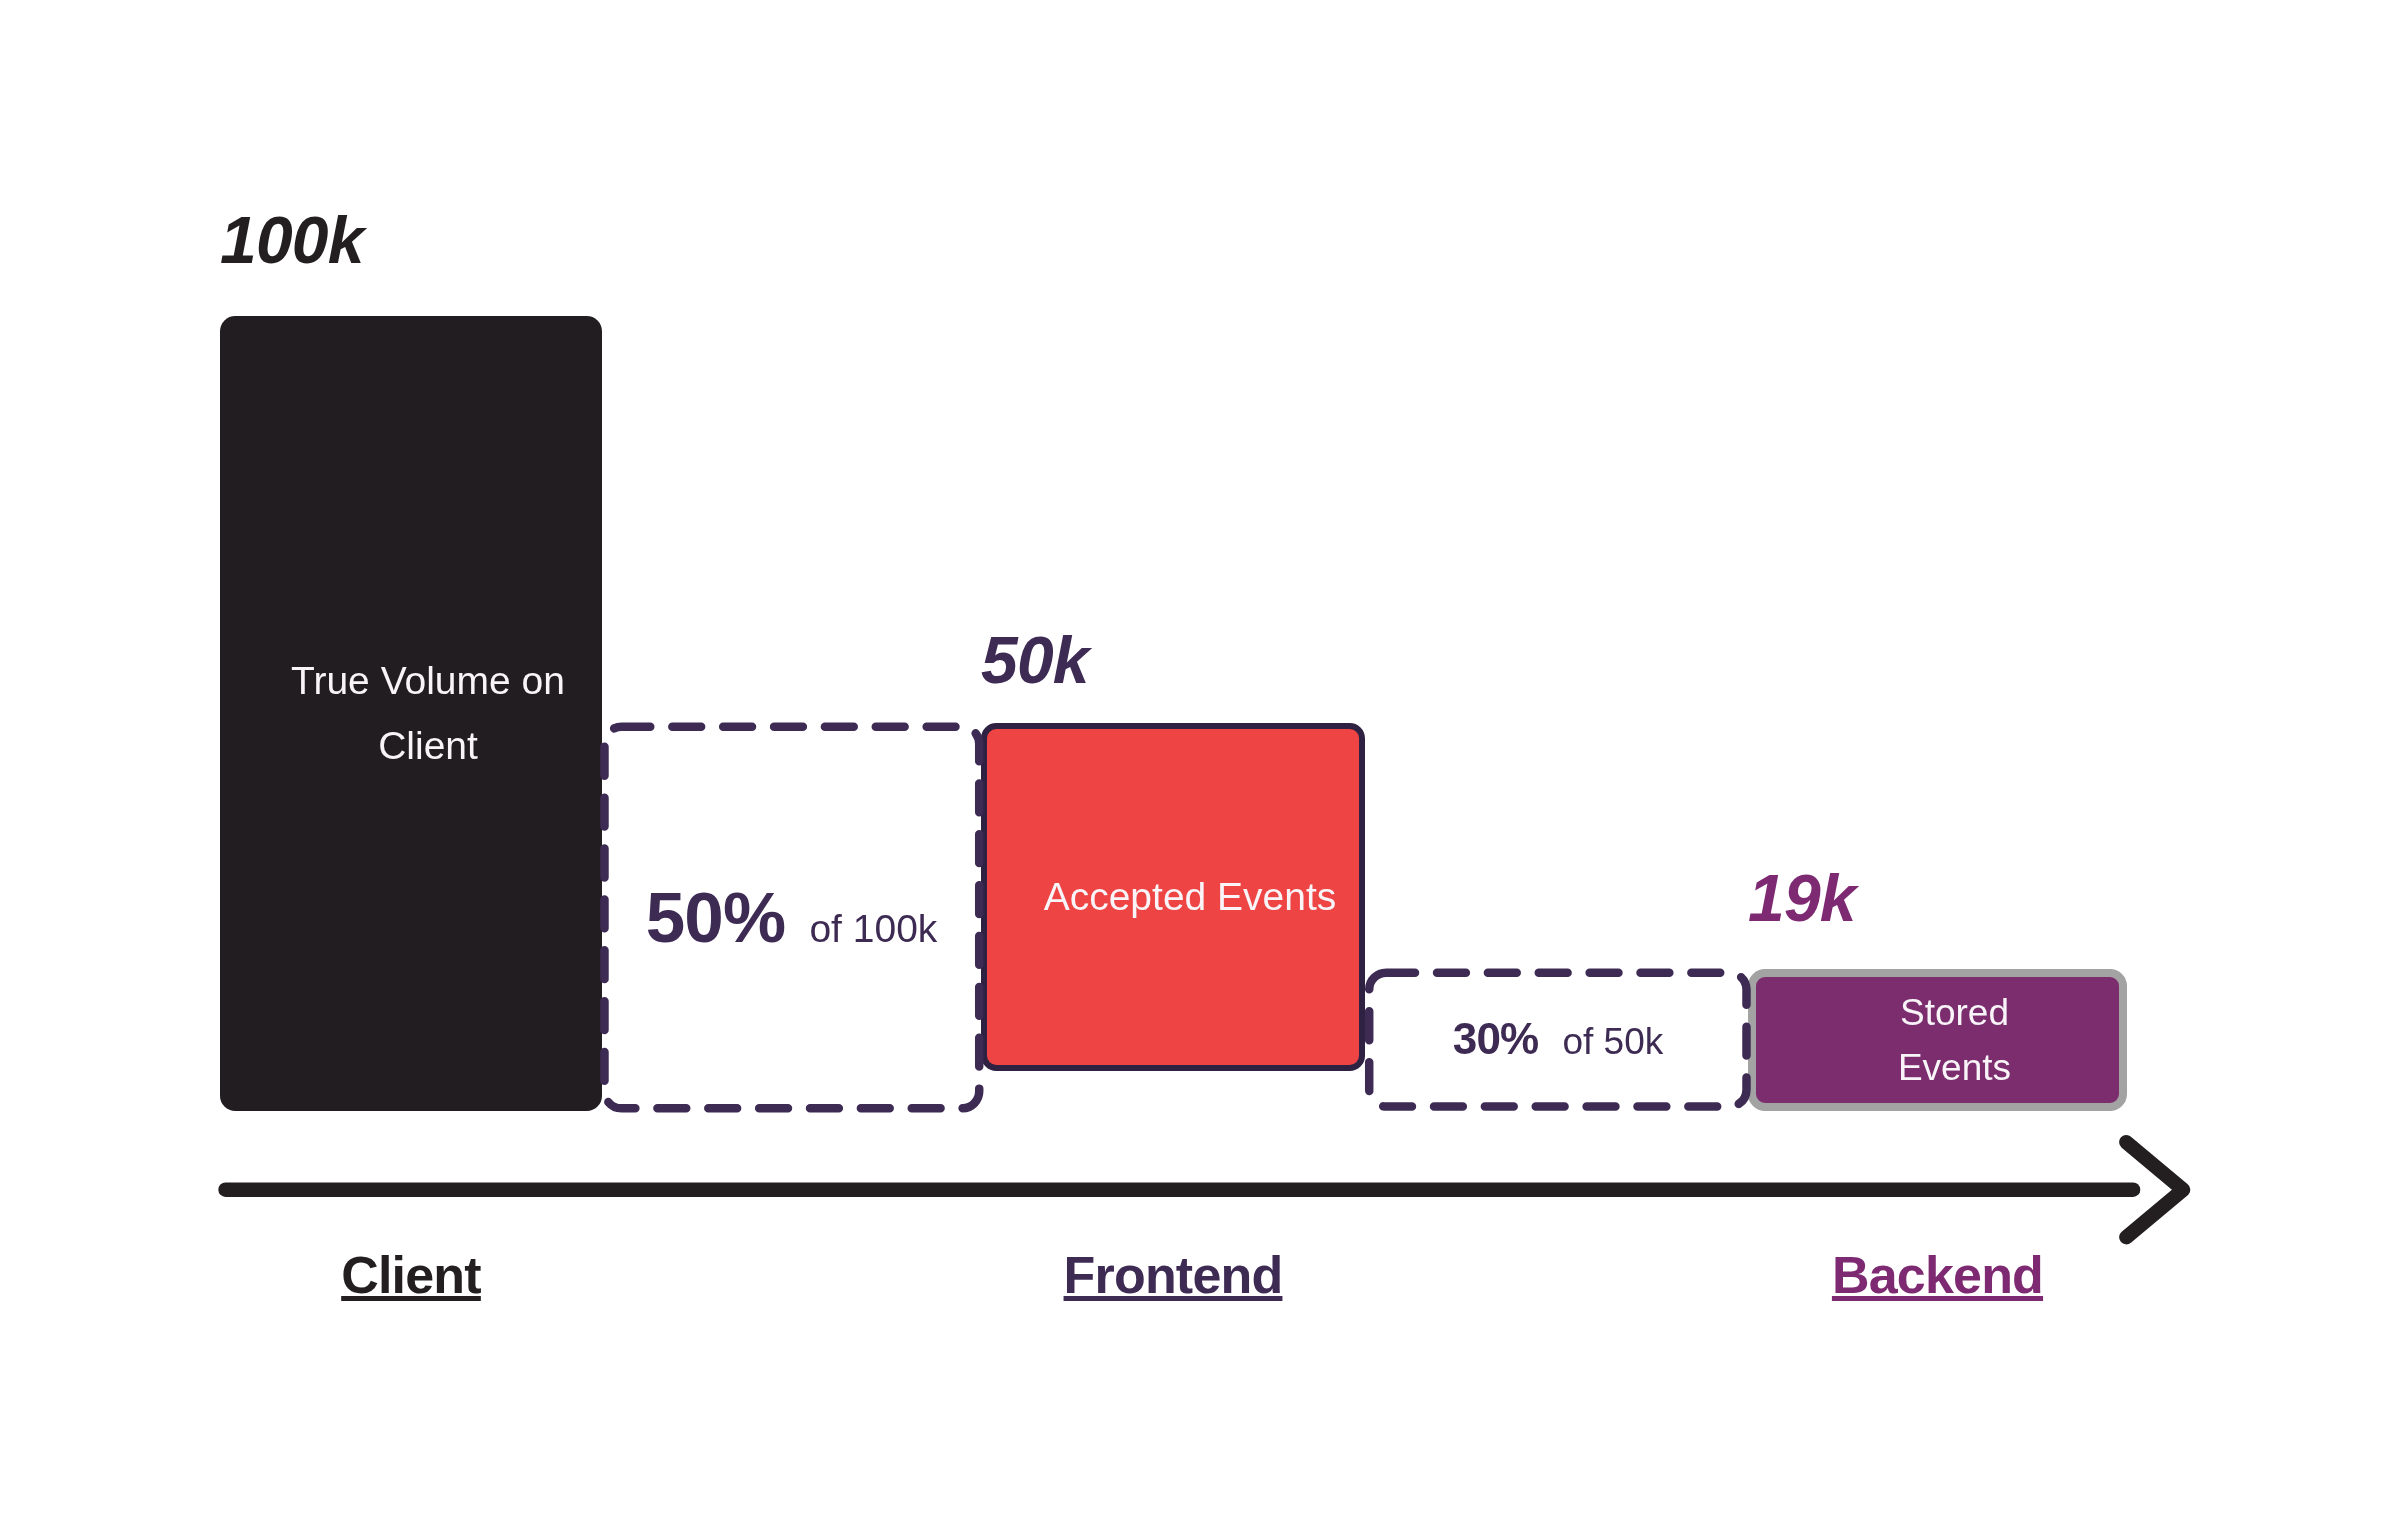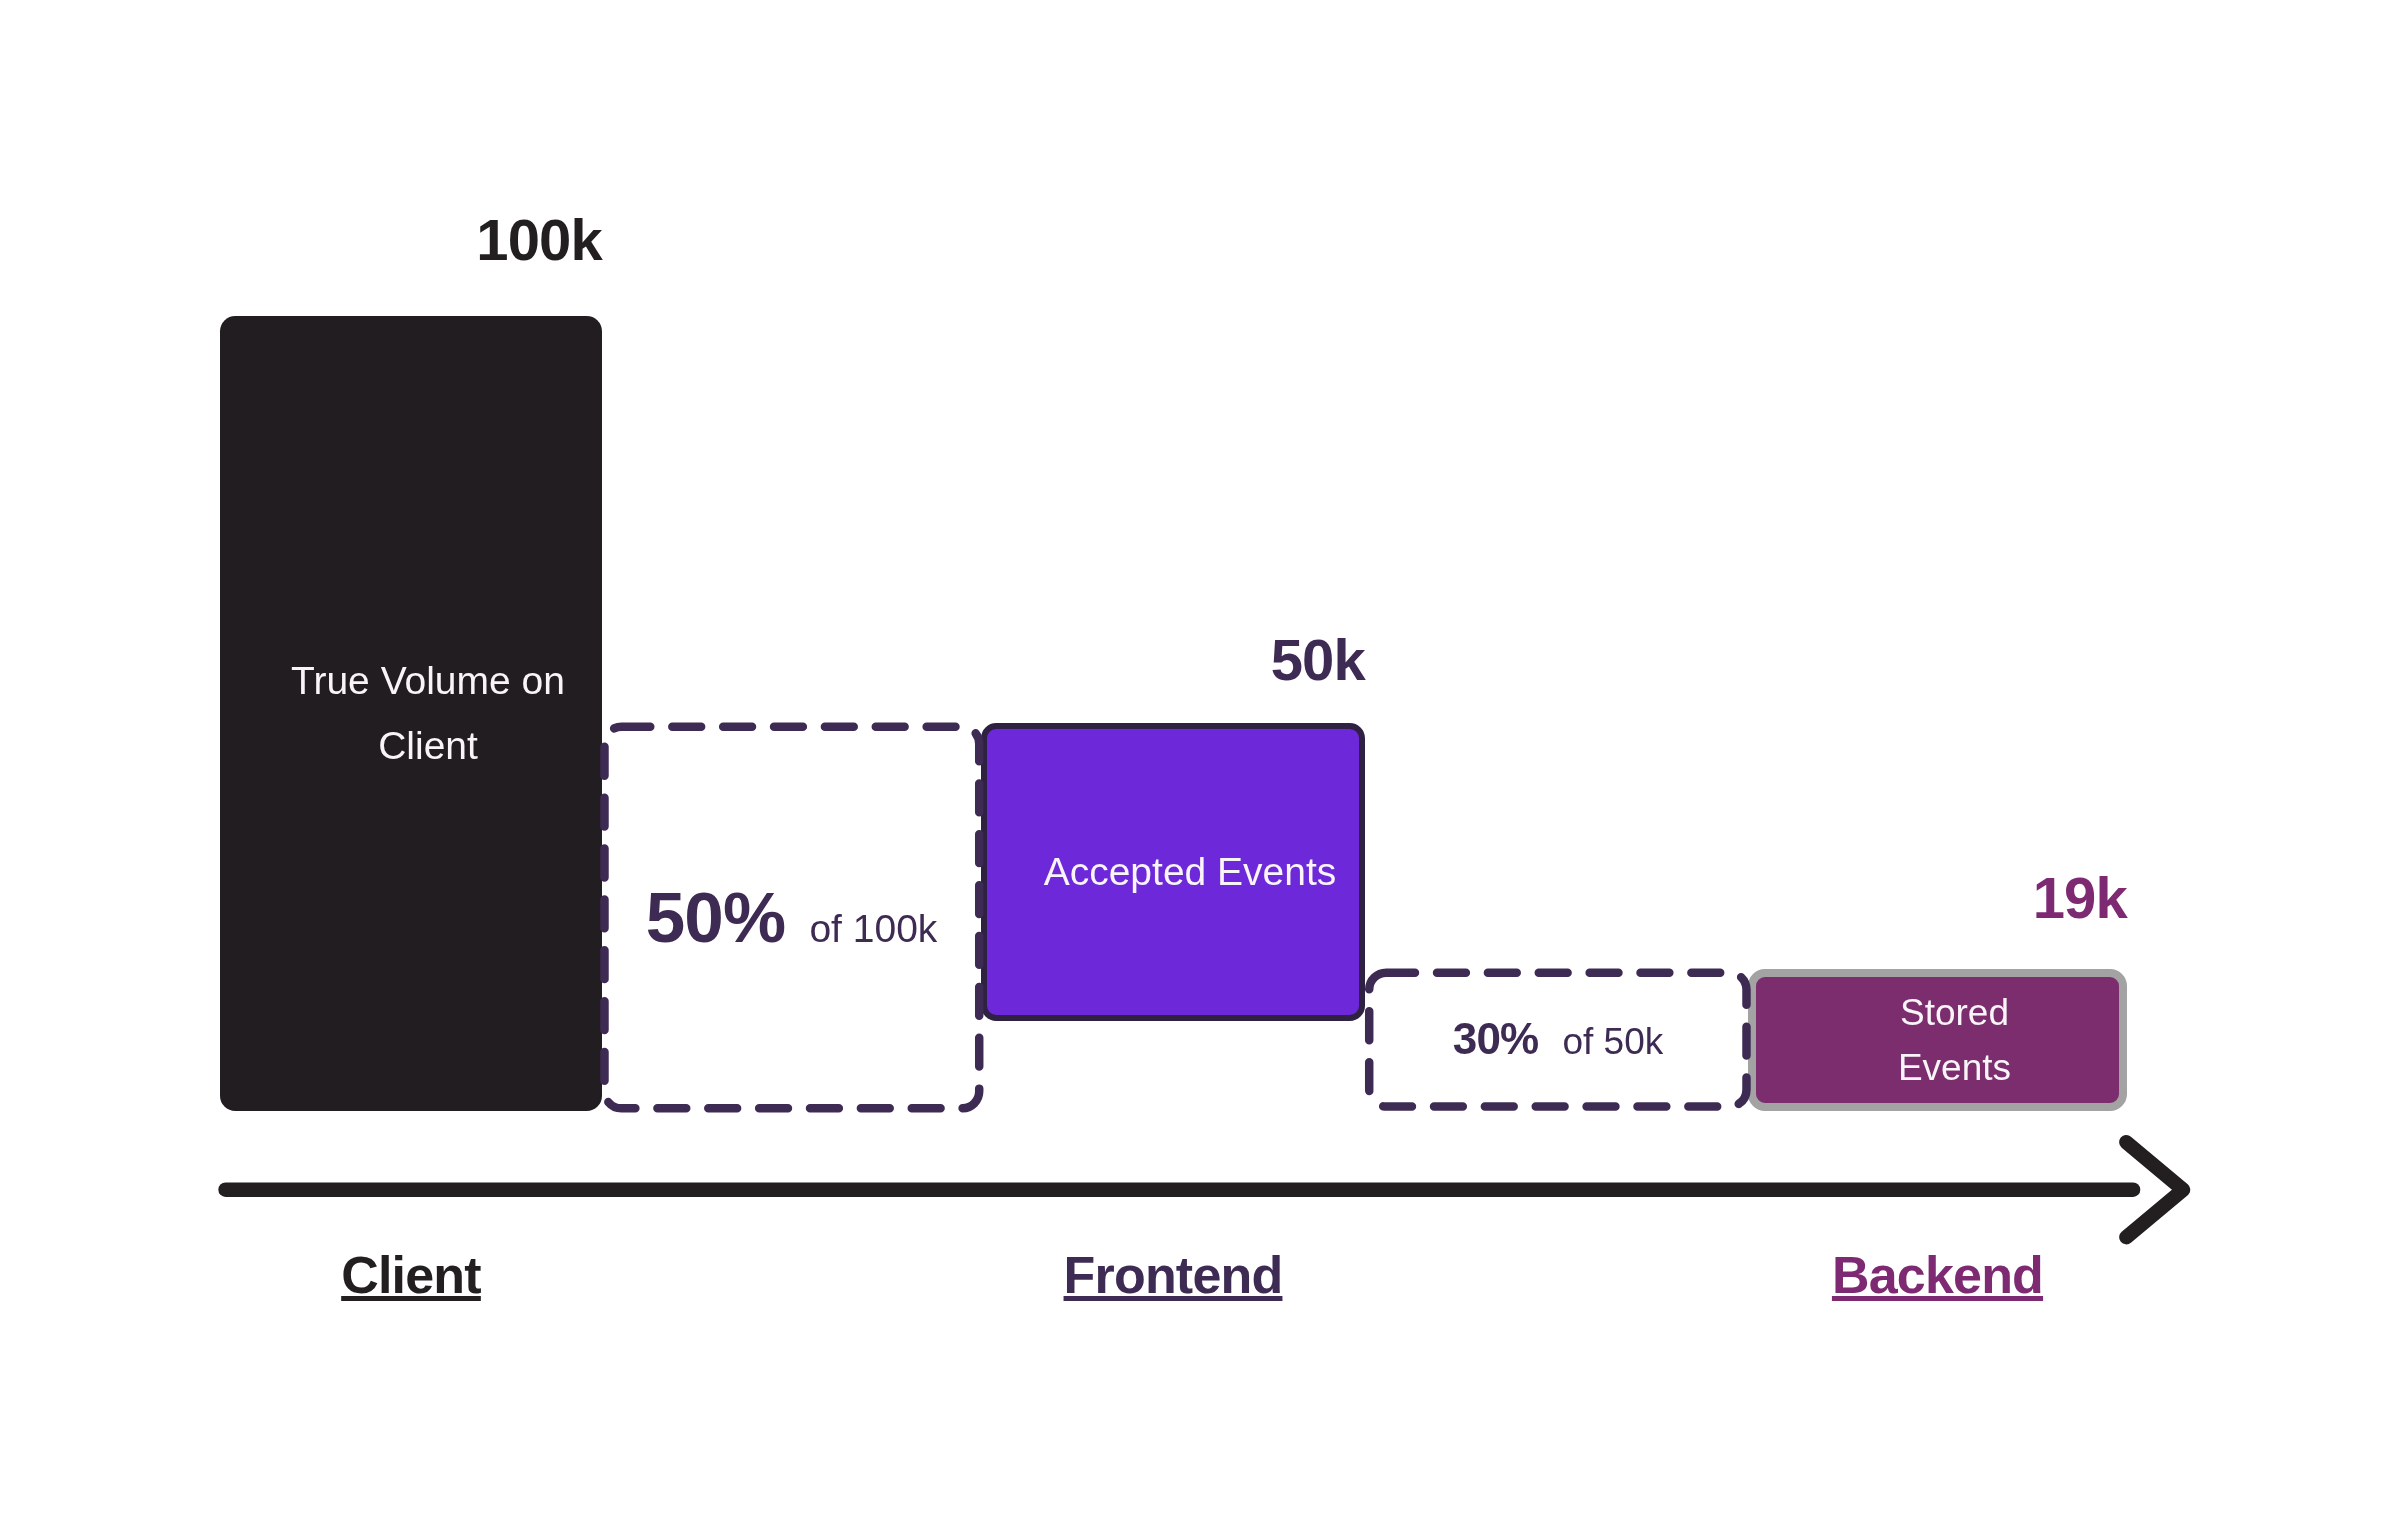--- a/index.html
+++ b/index.html
@@ -12,33 +12,33 @@
   .bar {
     position:absolute; box-sizing:border-box;
     display:flex; align-items:center; justify-content:center;
     text-align:center; color:#f8f4f8;padding-left:34px;
   }
   .bar-inner { display:block; }
   #bar-client   { left:220px;  top:316px;  width:382px; height:795px;
                   background:#211d20; border-radius:15.3px;
                   font-size:39px; line-height:1.65; }
   #bar-client .bar-inner { width:315px; }
-  #bar-frontend { left:981px; top:723px;  width:384px; height:298px;
-                  background:#6d28d9; border:6px solid #2f2142; border-radius:15.3px;
+  #bar-frontend { left:981px; top:723px;  width:384px; height:348px;
+                  background:#ef4444; border:6px solid #2f2142; border-radius:15.3px;
                   font-size:39px; line-height:1.4; }
   #bar-frontend .bar-inner { width:356px; }
   #bar-backend  { left:1748px; top:969px; width:379px; height:142px;
                   background:#7b2d6e; border:8px solid #a3a3a3; border-radius:17px;
                   font-size:37px; line-height:1.5; }
   #bar-backend .bar-inner { width:195px; }
 
   
   .value-label {
-    position:absolute; text-align:right; font-weight:700;
-    font-size:58px; line-height:76px; letter-spacing:-0.8px;
+    position:absolute; text-align:left; font-weight:700;
+    font-size:66px; line-height:76px; letter-spacing:-0.8px;font-style:italic;
   }
   #value-client   { left:220px;  width:382px; top:202px;  color:#231f20; }
   #value-frontend { left:981px; width:384px; top:622px;  color:#3e2b54; }
   #value-backend  { left:1748px; width:379px; top:860px; color:#7d2a72; }
 
   
   .drop {
     position:absolute; display:flex; align-items:center; justify-content:center;
     color:#3e2b54;
   }

